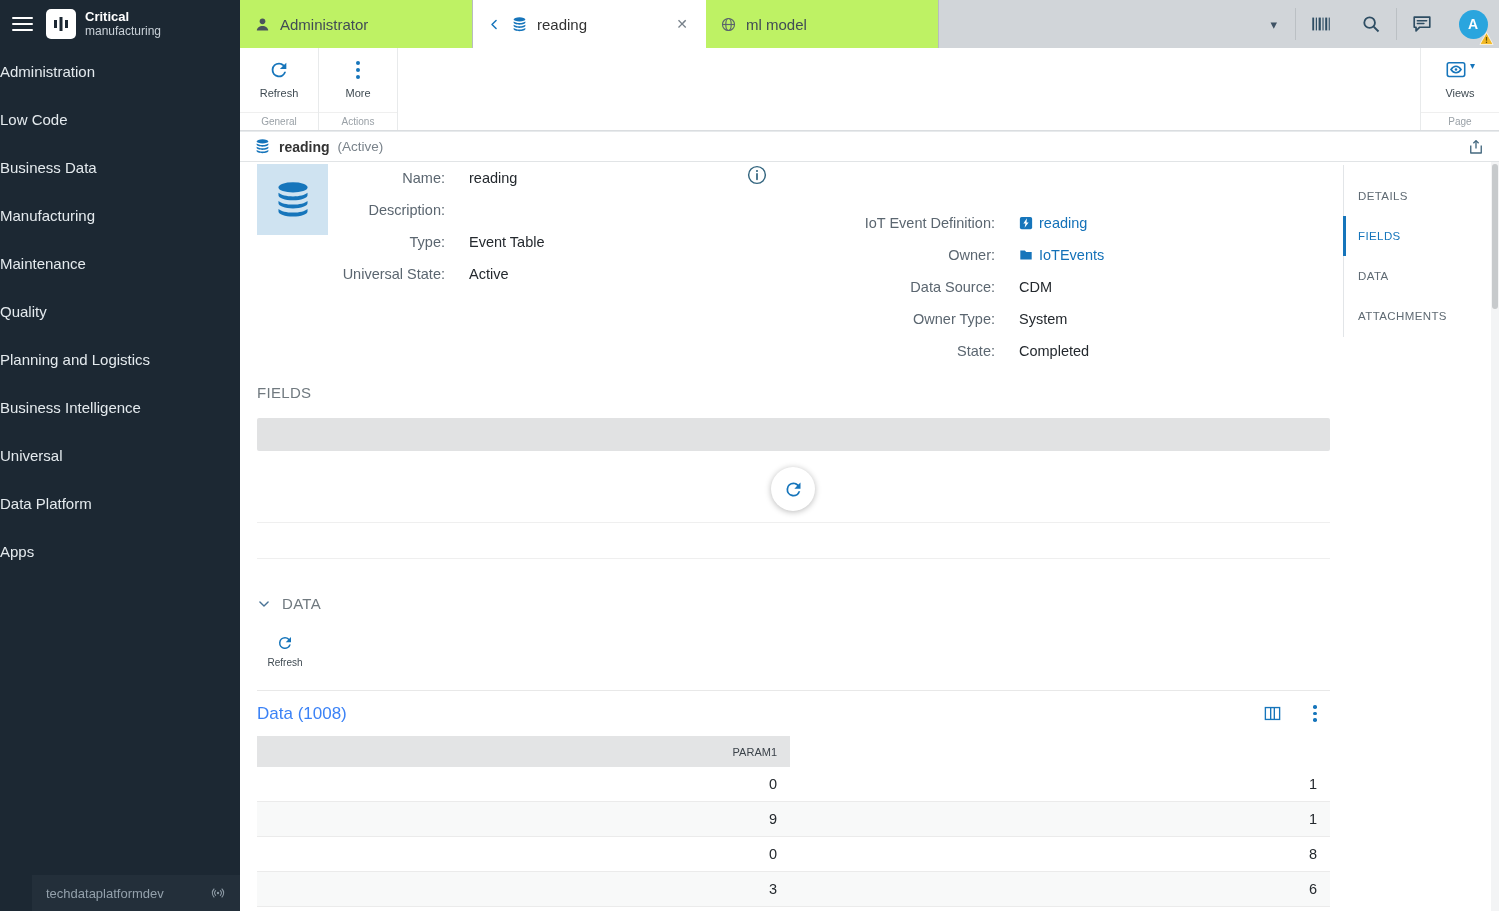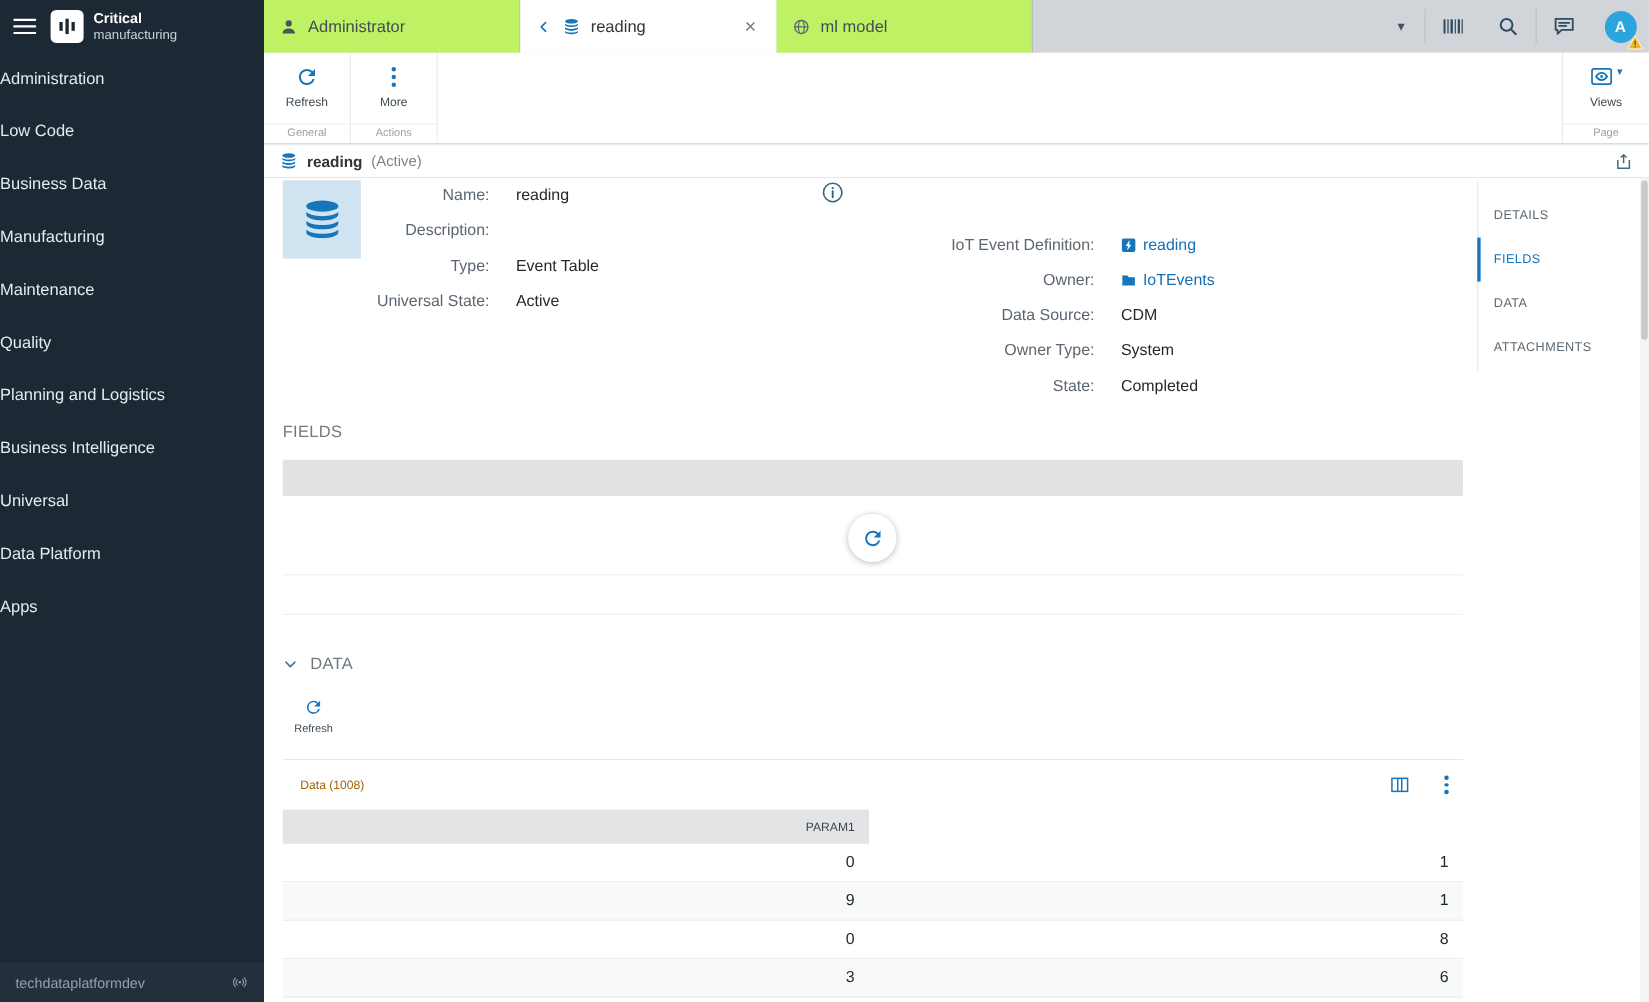--- a/index.html
+++ b/index.html
@@ -15,21 +15,21 @@
   .sidebar-header { height:48px; display:flex; align-items:center; padding:0 12px; gap:13px; flex:0 0 auto; }
   .hamburger { width:21px; display:flex; flex-direction:column; gap:4px; cursor:pointer; }
   .hamburger span { height:2px; background:#fff; border-radius:1px; }
   .logo { display:flex; align-items:center; gap:9px; }
   .logo-mark { width:30px; height:30px; background:#fff; border-radius:5px; display:flex; align-items:center; justify-content:center; }
   .logo-text { line-height:1.1; }
   .logo-text .bold { font-weight:bold; font-size:13px; color:#fff; }
   .logo-text .light { font-size:12px; color:#c9d1d8; }
   .sidebar-nav { flex:1 1 auto; }
   .nav-item { height:48px; line-height:48px; font-size:15px; color:#e4eaee; cursor:pointer; white-space:nowrap; }
-  .sidebar-footer { height:36px; background:#232f3a; color:#93a0ab; font-size:13px; display:flex; align-items:center; justify-content:space-between; padding:0 14px; flex:0 0 auto; }
+  .sidebar-footer { height:36px; background:#232f3a; color:#93a0ab; font-size:13px; display:flex; align-items:center; justify-content:space-between; padding:0 14px; flex:0 0 auto;margin-left:32px; }
 
   
   .main { position:absolute; left:240px; top:0; width:1259px; height:911px; }
 
   
   .tabbar { position:absolute; left:0; top:0; width:100%; height:48px; background:#d1d5d9; display:flex; align-items:stretch; }
   .tab { width:233px; flex:0 0 auto; display:flex; align-items:center; gap:9px; padding:0 14px; font-size:15px; color:#414c55; background:#bef264; border-right:1px solid #b7bcc0; cursor:pointer; }
   .tab.active { background:#fff; color:#333; border-right:0; }
   .tab .tab-label { white-space:nowrap; overflow:hidden; text-overflow:ellipsis; }
   .tab .spacer { flex:1; }
@@ -98,21 +98,21 @@
 
   
   .data-head { position:absolute; left:17px; top:433px; display:flex; align-items:center; gap:11px; }
   .data-chevron { width:14px; height:14px; color:#4a7396; cursor:pointer; }
   .data-title { font-size:15px; color:#70797f; letter-spacing:.3px; }
   .mini-refresh { position:absolute; left:16px; top:472px; width:58px; display:flex; flex-direction:column; align-items:center; gap:5px; }
   .mini-refresh .icn { width:18px; height:18px; color:#1675bb; }
   .mini-refresh .lbl { font-size:10px; color:#3f4a52; }
   .data-card { position:absolute; left:17px; top:528px; width:1073px; border-top:1px solid #e8e8e8; }
   .card-title-row { height:45px; display:flex; align-items:center; padding-right:8px; }
-  .card-title { font-size:11px; color:#a16207;margin-left:16px; }
+  .card-title { font-size:17px; color:#3b82f6; }
   .card-icons { margin-left:auto; display:flex; align-items:center; gap:26px; }
   .col-chooser { width:19px; height:19px; color:#1675bb; }
   .dots-v.small { width:14px; height:19px; }
   .dots-v.small i { width:3.5px; height:3.5px; }
   .tbl-header { display:grid; grid-template-columns:533px 2px 538px; height:31px; }
   .tbl-hcell { background:#e3e4e5; display:flex; align-items:center; justify-content:flex-end; padding-right:13px; font-size:11px; color:#3c434a; cursor:pointer; }
   .tbl-gap { background:#fff; }
   .tbl-row { display:grid; grid-template-columns:533px 540px; height:35px; border-bottom:1px solid #ebebeb; }
   .tbl-body .tbl-row:nth-child(even) { background:#f8f9f9; }
   .tbl-cell { display:flex; align-items:center; justify-content:flex-end; padding-right:13px; font-size:14.5px; color:#24292e; }

